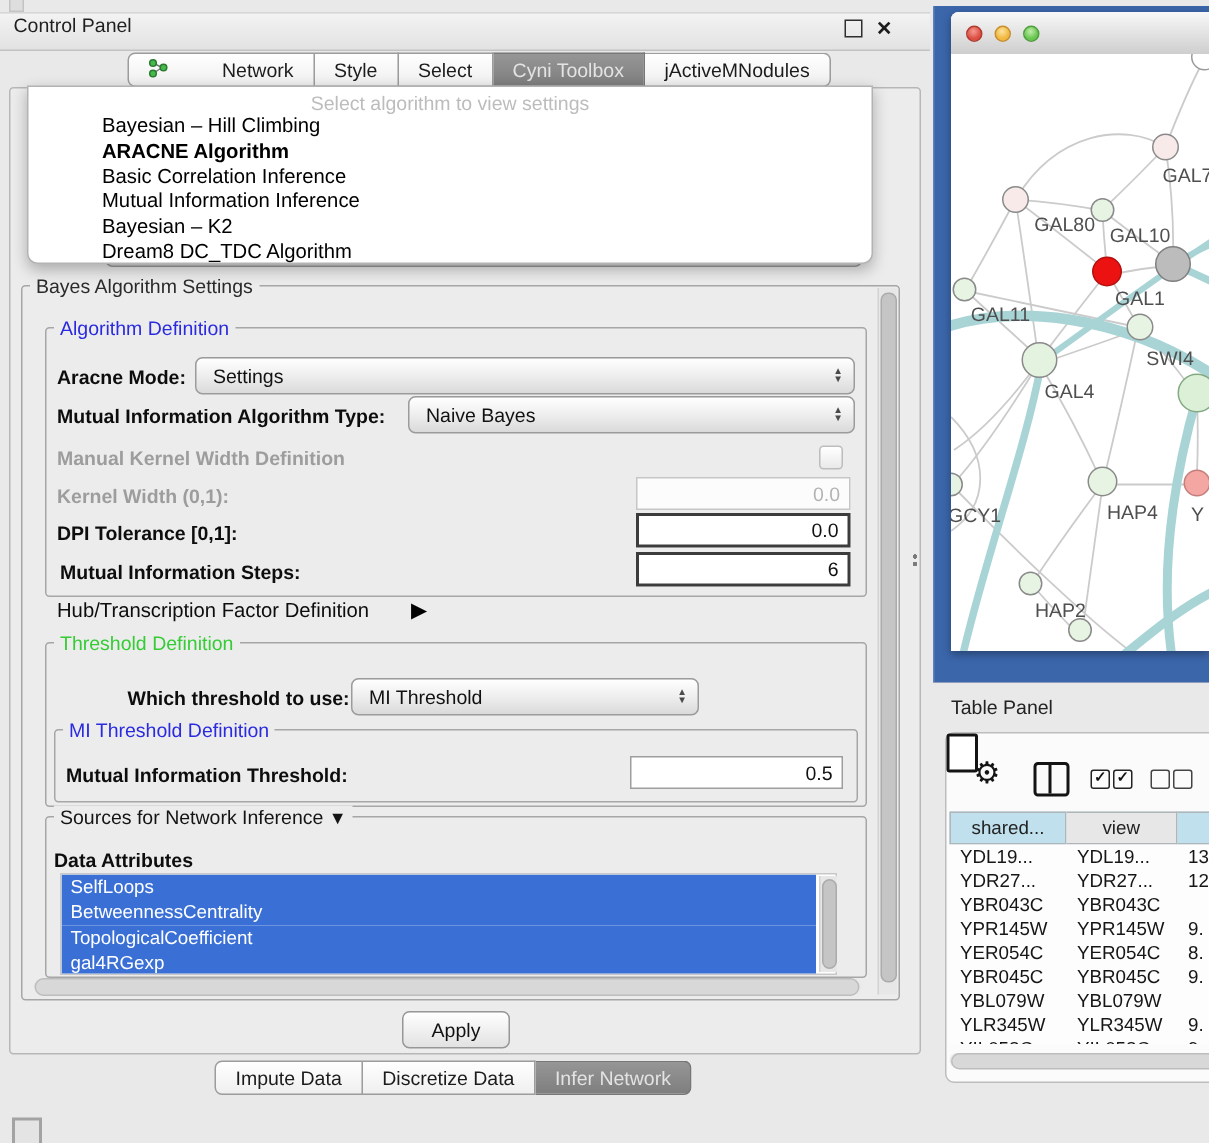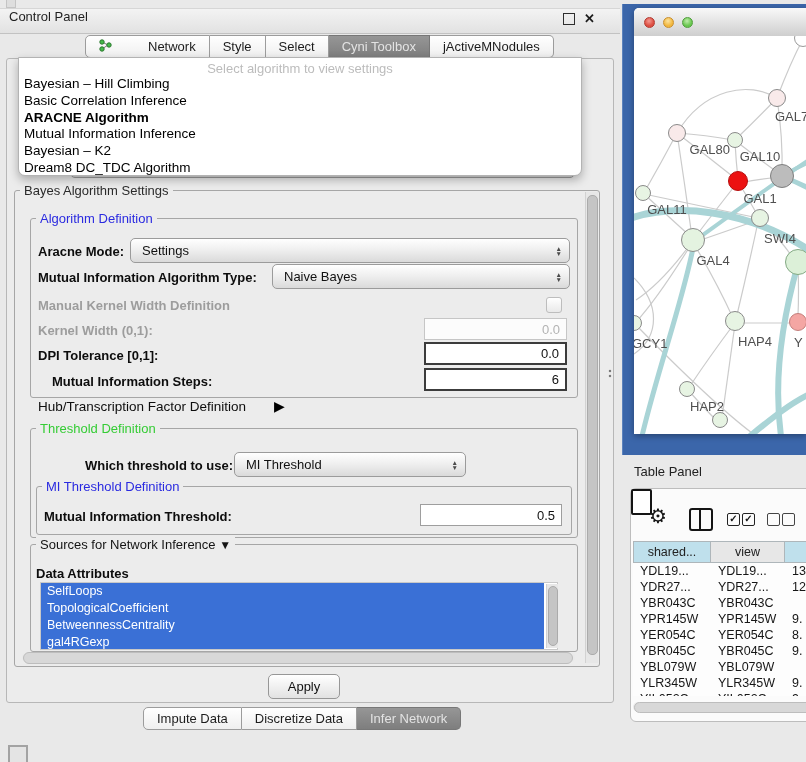--- a/index.html
+++ b/index.html
@@ -23,21 +23,21 @@
   .tab.selected{background:linear-gradient(#969696,#7e7e7e);color:#e3e3e3;border-color:#777;}
   #top-tabs{left:85px;top:35px;}
   #bottom-tabs{left:143px;top:707px;}
 
   #cp-panel{left:6px;top:58px;width:606px;height:643px;border:1px solid #b7b7b7;border-radius:3px;background:#ececec;}
 
   
   #algo-popup{left:18px;top:57px;width:562px;height:117px;background:#fff;border:1px solid #b3b3b3;
     border-radius:0 0 7px 7px;box-shadow:0 4px 10px rgba(0,0,0,.28);z-index:40;}
   #algo-hint{text-align:center;color:#bcbcbc;font-size:13px;padding-top:3px;height:15px;}
-  .algo-item{font-size:13.5px;color:#000;padding-left:5px;line-height:16.8px;white-space:nowrap;}
+  .algo-item{font-size:13.5px;color:#000;padding-left:5px;line-height:16.8px;white-space:nowrap;margin-left:44px;}
 
   
   .combo{position:absolute;border:1px solid #9b9b9b;border-radius:5px;
     background:linear-gradient(#ffffff,#eeeeee 50%,#dadada);display:flex;align-items:center;
     font-size:13px;color:#111;padding-left:11px;box-sizing:border-box;}
   .combo .stepper{position:absolute;right:7px;top:50%;transform:translateY(-50%);display:flex;
     flex-direction:column;color:#4a4a4a;font-size:6.5px;line-height:5.5px;}
   #bg-combo{left:70px;top:148px;width:505px;height:30px;z-index:5;color:#ababab;}
 
   
@@ -152,22 +152,22 @@
   <div class="abs" id="cp-panel"></div>
 
   <div class="combo" id="bg-combo">
     <span>galFiltered.sif default node</span>
   </div>
 
   <div class="abs" id="algo-popup">
     <div id="algo-hint">Select algorithm to view settings</div>
     <div id="algo-items">
         <div class="algo-item">Bayesian – Hill Climbing</div>
+        <div class="algo-item" style="font-weight: bold;">ARACNE Algorithm</div>
         <div class="algo-item">Basic Correlation Inference</div>
-        <div class="algo-item" style="font-weight: bold;">ARACNE Algorithm</div>
         <div class="algo-item">Mutual Information Inference</div>
         <div class="algo-item">Bayesian – K2</div>
         <div class="algo-item">Dream8 DC_TDC Algorithm</div>
       </div>
   </div>
 
   <div class="fieldset" style="left:14px;top:190px;width:584px;height:475px;"></div>
   <span class="legend" style="left:20px;top:183px;color:#2b2b2b;">Bayes Algorithm Settings</span>
 
   <div class="vtrack" style="left:585px;top:192px;width:12px;height:471px;">
@@ -201,21 +201,21 @@
   <span class="flabel disabled" style="left:38px;top:323px;">Kernel Width (0,1):</span>
   <div class="field disabled" style="left:424px;top:318px;width:143px;height:22px;">
     <span>0.0</span>
   </div>
 
   <span class="flabel" style="left:38px;top:348px;">DPI Tolerance [0,1]:</span>
   <div class="field strong" style="left:424px;top:342px;width:143px;height:23px;">
     <span>0.0</span>
   </div>
 
-  <span class="flabel" style="left:52px;top:374px;">Mutual Information Steps:</span>
+  <span class="flabel" style="left:40px;top:374px;">Mutual Information Steps:</span>
   <div class="field strong" style="left:424px;top:368px;width:143px;height:23px;">
     <span>6</span>
   </div>
 
   <span class="abs" style="left:38px;top:399px;font-size:13.5px;color:#0d0d0d;">Hub/Transcription Factor Definition</span>
   <span class="abs" style="left:274px;top:398px;font-size:14px;color:#000;">▶</span>
 
   <div class="fieldset" style="left:30px;top:428px;width:546px;height:108px;"></div>
   <span class="legend" style="left:36px;top:421px;color:#35cc35;">Threshold Definition</span>
 
@@ -237,22 +237,22 @@
 
   <div class="fieldset" style="left:30px;top:544px;width:546px;height:106px;"></div>
   <span class="legend" style="left:36px;top:537px;color:#141414;">
     <span>Sources for Network Inference</span>
     <span style="font-size:12px;">▼</span>
   </span>
   <span class="flabel" style="left:36px;top:566px;">Data Attributes</span>
 
   <div class="abs" id="attr-list">
       <div class="attr-item">SelfLoops</div>
+      <div class="attr-item">BetweennessCentrality</div>
       <div class="attr-item">TopologicalCoefficient</div>
-      <div class="attr-item">BetweennessCentrality</div>
       <div class="attr-item">gal4RGexp</div>
     </div>
   <div class="vtrack" style="left:546px;top:584px;width:11px;height:64px;">
     <div class="vthumb" style="left:1px;top:2px;width:8px;height:58px;"></div>
   </div>
 
   <div class="htrack" style="left:22px;top:652px;width:553px;height:11px;">
     <div class="hthumb" style="left:1px;top:0;width:548px;height:10px;"></div>
   </div>
 

